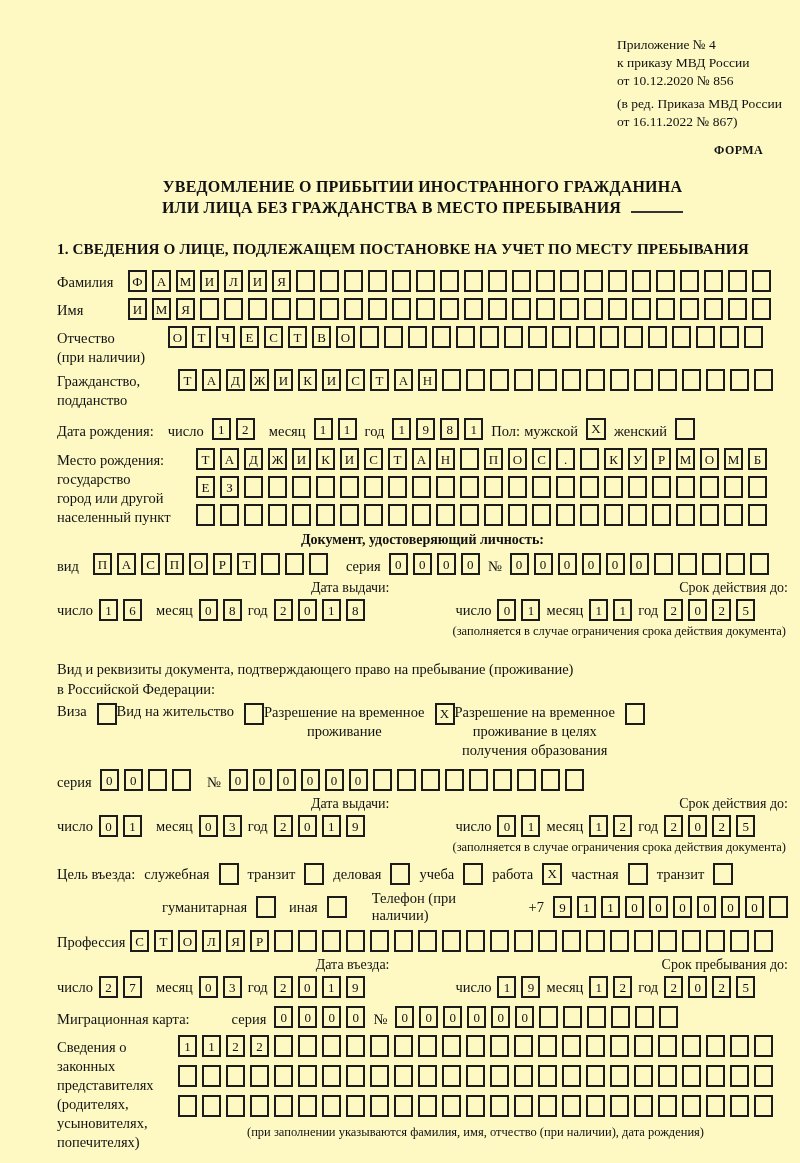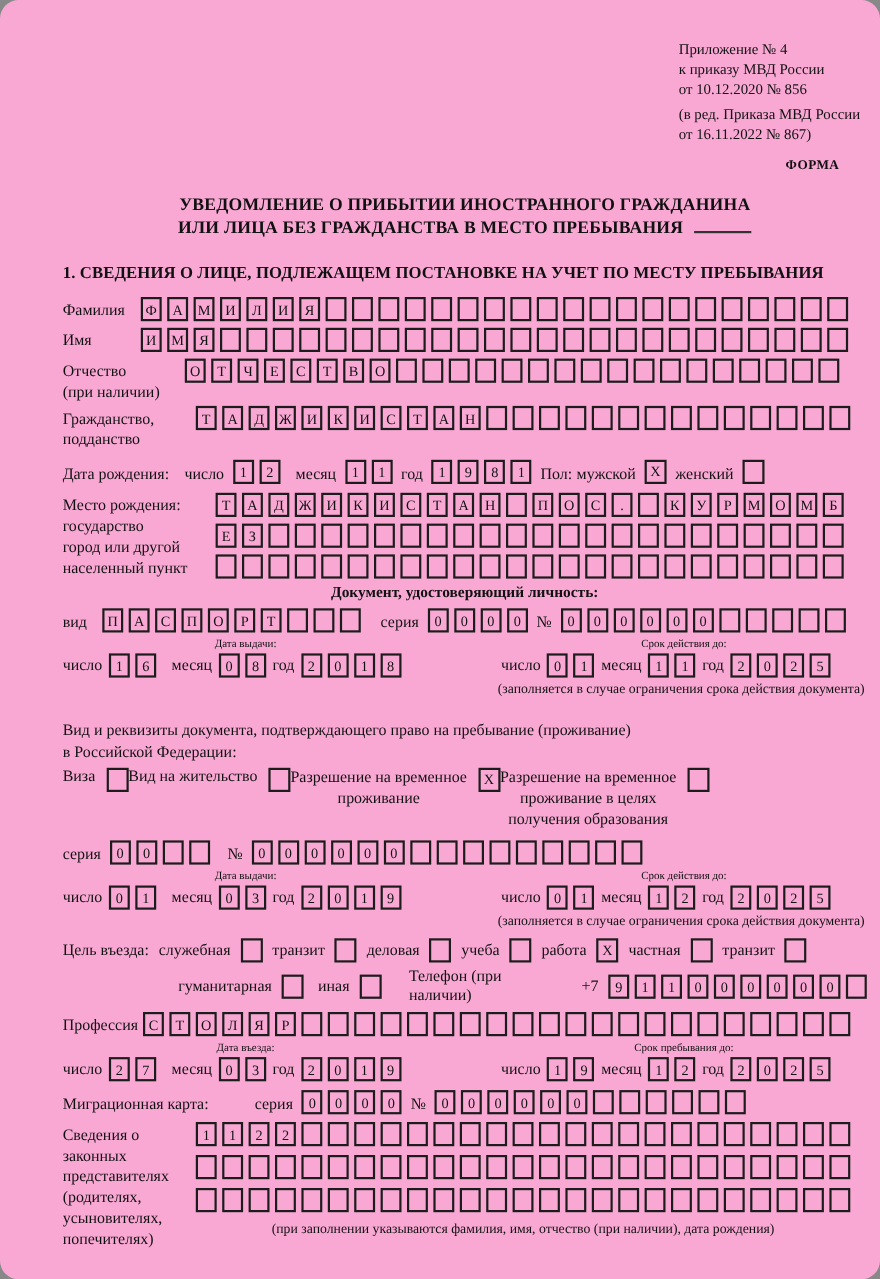--- a/index.html
+++ b/index.html
@@ -1,20 +1,20 @@
 <!DOCTYPE html>
 <html><head>
 <meta charset="utf-8">
 <style>
   * { box-sizing: border-box; }
   body { margin:0; background:#888; }
   .page {
-    width:800px; height:1163px; margin:0 auto; background:#f9a8d4; color:#111;
+    width:800px; height:1163px; margin:0 auto; background:#fef9c3; color:#111;
     font-family:"Liberation Serif","DejaVu Serif",serif; font-size:14.5px;
-    padding:36px 12px 14px 57px; overflow:hidden; position:relative;border-radius:17px;
+    padding:36px 12px 14px 57px; overflow:hidden; position:relative;
   }
   .appendix { margin-left:560px; font-size:13.5px; line-height:18px; }
   .appendix .grp2 { margin-top:5px; }
   .forma { text-align:right; padding-right:25px; font-weight:bold; font-size:12px; margin-top:12px; letter-spacing:.4px; }
   .title { text-align:center; font-weight:bold; font-size:16px; line-height:21px; margin-top:18px; letter-spacing:.2px; }
   .blank-line { display:inline-block; width:52px; border-bottom:2px solid #333; height:13px; margin-left:10px; }
   .sec-heading { font-weight:bold; font-size:15.2px; margin-top:22px; letter-spacing:.1px; }
 
   .frow { display:flex; align-items:flex-start; margin-top:6px; }
   .lbl { flex:0 0 auto; padding-top:3px; line-height:18px; }
@@ -30,21 +30,21 @@
     display:inline-flex; align-items:center; justify-content:center; font-size:13px;
   }
   .w71 { width:71px; } .w111 { width:111px; } .w121 { width:121px; } .w139 { width:139px; }
   .stackrows { display:flex; flex-direction:column; gap:6px; }
   .doc-heading { text-align:center; font-weight:bold; margin-top:5px; font-size:14px; }
   .inline-row { display:flex; align-items:flex-end; margin-top:5px; gap:8px; }
   .datepair { margin-top:5px; }
   .datehalves { display:flex; }
   .dhalf { width:352px; }
   .dhalf.right { margin-left:66px; }
-  .dheading { text-align:center; font-size:10px; margin-bottom:3px; }
+  .dheading { text-align:right; font-size:14px; margin-bottom:3px; }
   .drow { display:flex; align-items:center; gap:6px; }
   .note-right { text-align:right; font-size:12.5px; margin-top:3px; padding-right:2px; }
   .intro { margin-top:20px; line-height:20px; }
   .opts { display:flex; align-items:flex-start; margin-top:4px; }
   .opt { display:flex; align-items:flex-start; gap:10px; }
   .opt .stack { text-align:center; line-height:19px; }
   .purpose-row { display:flex; align-items:center; margin-top:8px; gap:9px; flex-wrap:nowrap; }
   .purpose-row2 { display:flex; align-items:center; margin-top:5px; gap:9px; margin-left:105px; }
   .legal-note { font-size:12.5px; text-align:center; margin-top:8px; }
 </style>

